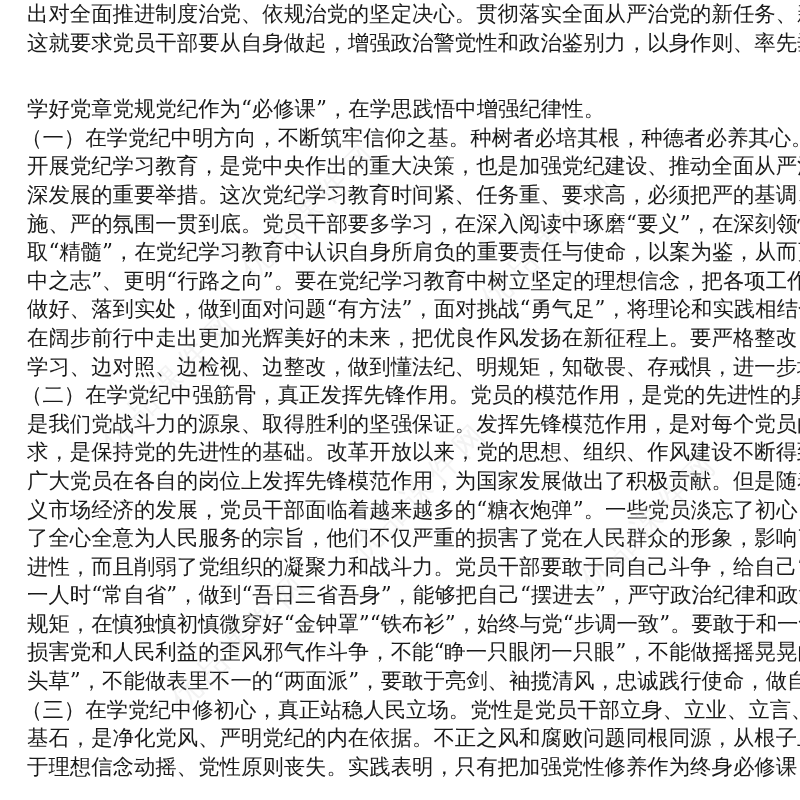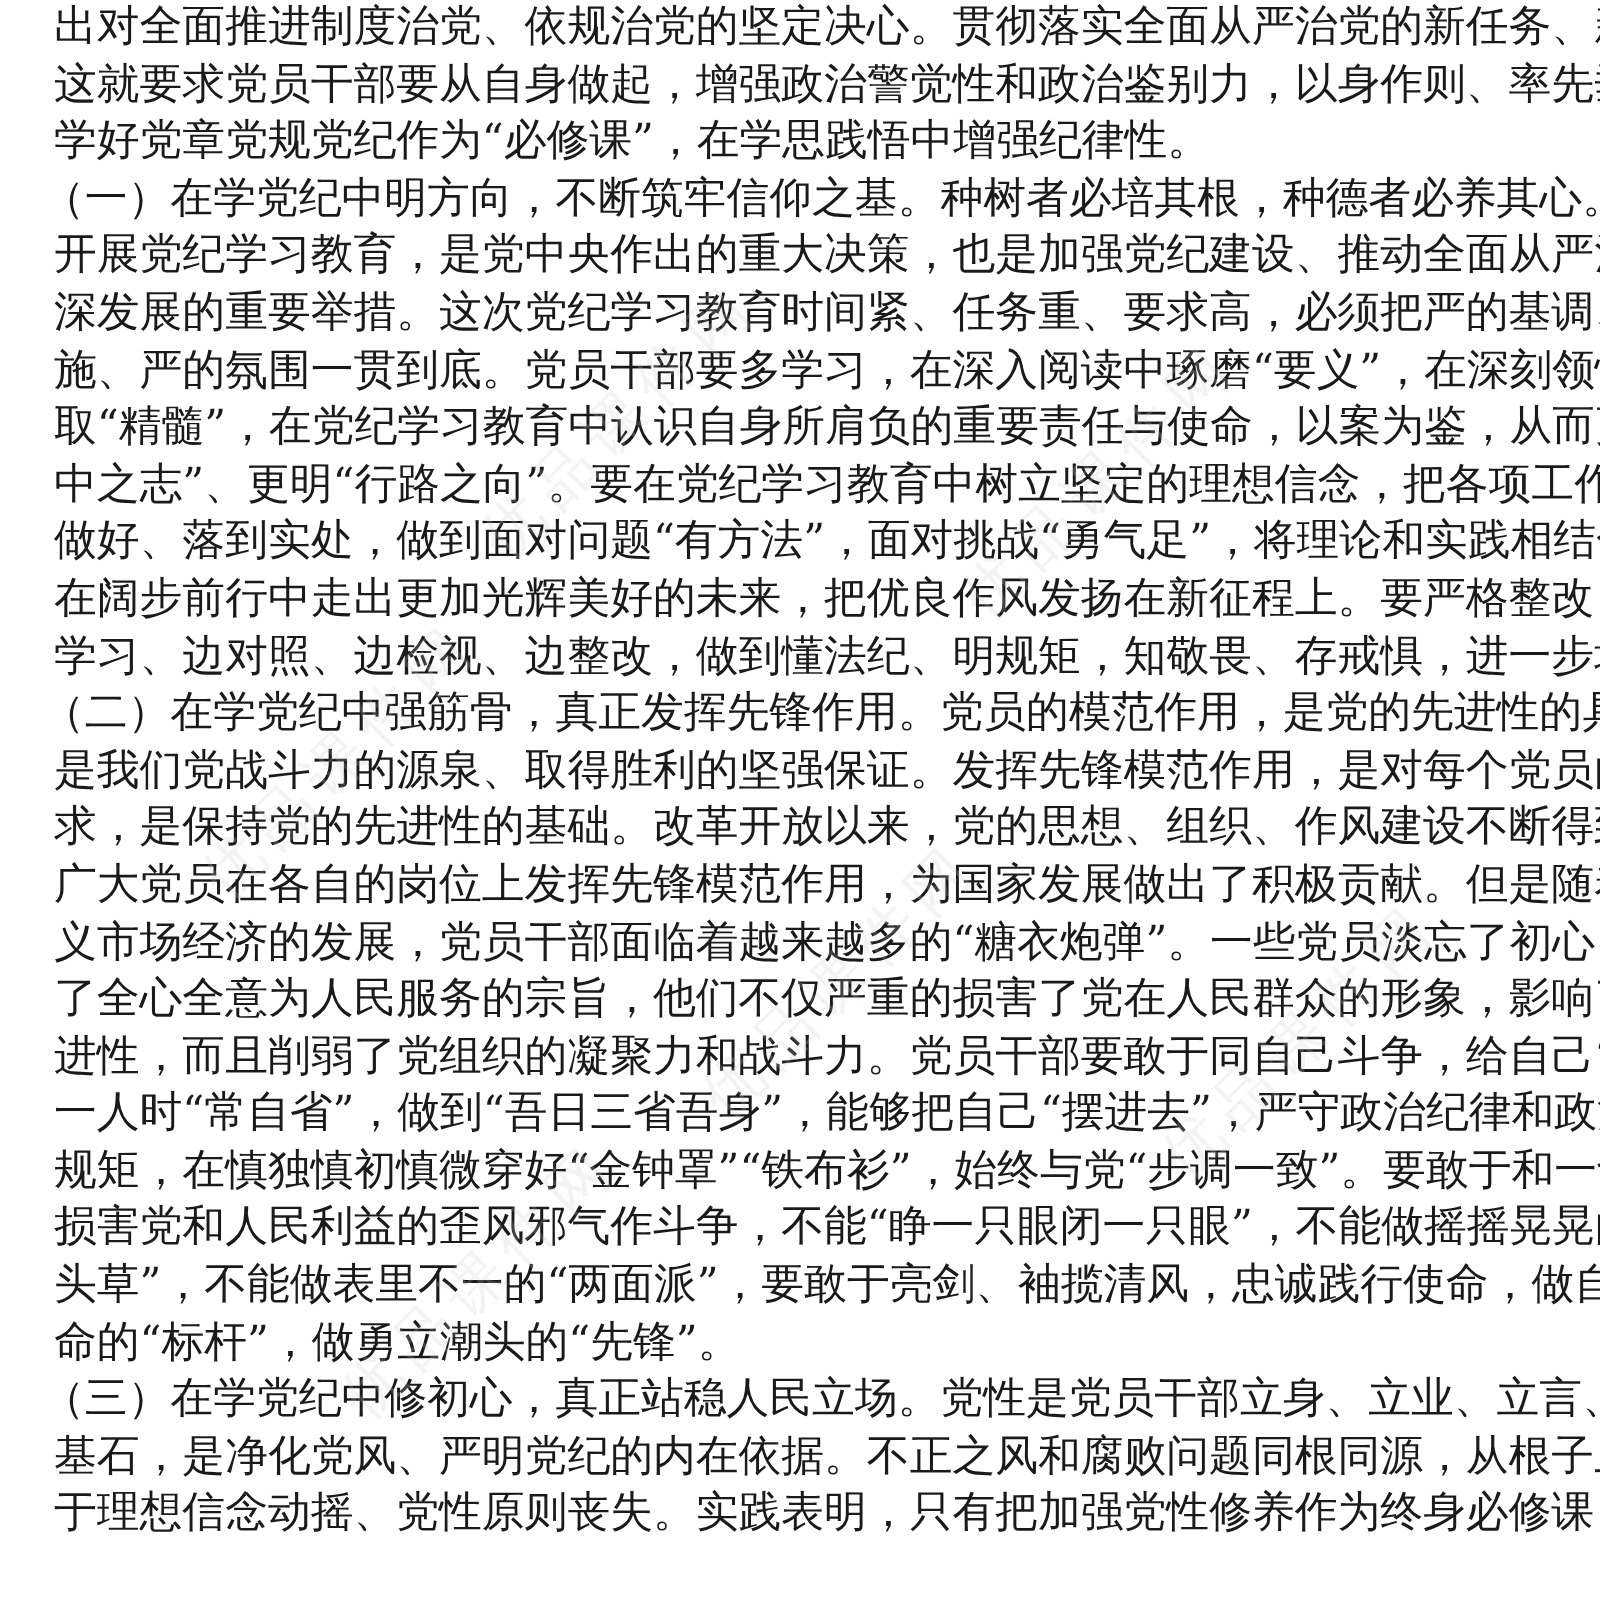--- a/index.html
+++ b/index.html
@@ -33,20 +33,21 @@
       font-family: "DejaVu Serif", "Liberation Serif", serif;
       font-size: 21.4px;
       color: #1a1a1a;
       white-space: nowrap;
       text-align: justify;
       text-align-last: justify;
       letter-spacing: 0px;
     }
     .line.last {
       text-align-last: left;
+      margin-top: 38px;
     }
     .line.para-start {
       margin-left: -6px;
     }
     .watermark {
       position: absolute;
       font-family: "DejaVu Sans", sans-serif;
       font-size: 30px;
       color: rgba(200, 200, 200, 0.22);
       transform: rotate(-45deg);
@@ -76,21 +77,20 @@
     <div class="line">是我们党战斗力的源泉、取得胜利的坚强保证。发挥先锋模范作用，是对每个党员的基本要</div>
     <div class="line">求，是保持党的先进性的基础。改革开放以来，党的思想、组织、作风建设不断得到加强，</div>
     <div class="line">广大党员在各自的岗位上发挥先锋模范作用，为国家发展做出了积极贡献。但是随着社会主</div>
     <div class="line">义市场经济的发展，党员干部面临着越来越多的“糖衣炮弹”。一些党员淡忘了初心，忘记</div>
     <div class="line">了全心全意为人民服务的宗旨，他们不仅严重的损害了党在人民群众的形象，影响了党的先</div>
     <div class="line">进性，而且削弱了党组织的凝聚力和战斗力。党员干部要敢于同自己斗争，给自己“立规矩”，</div>
     <div class="line">一人时“常自省”，做到“吾日三省吾身”，能够把自己“摆进去”，严守政治纪律和政治</div>
     <div class="line">规矩，在慎独慎初慎微穿好“金钟罩”“铁布衫”，始终与党“步调一致”。要敢于和一切</div>
     <div class="line">损害党和人民利益的歪风邪气作斗争，不能“睁一只眼闭一只眼”，不能做摇摇晃晃的“墙</div>
     <div class="line">头草”，不能做表里不一的“两面派”，要敢于亮剑、袖揽清风，忠诚践行使命，做自我革</div>
-    <div class="line last">命的“标杆”，做勇立潮头的“先锋”。</div>
     <div class="line para-start">（三）在学党纪中修初心，真正站稳人民立场。党性是党员干部立身、立业、立言、立德的</div>
     <div class="line">基石，是净化党风、严明党纪的内在依据。不正之风和腐败问题同根同源，从根子上说都源</div>
     <div class="line">于理想信念动摇、党性原则丧失。实践表明，只有把加强党性修养作为终身必修课，修好共</div>
 
   </div>
 
   <div class="watermark" style="left:220px; top:190px;">优品课件网</div>
   <div class="watermark" style="left:460px; top:220px;">优品课件网</div>
   <div class="watermark" style="left:80px; top:360px;">优品课件网</div>
   <div class="watermark" style="left:330px; top:470px;">优品课件网</div>

